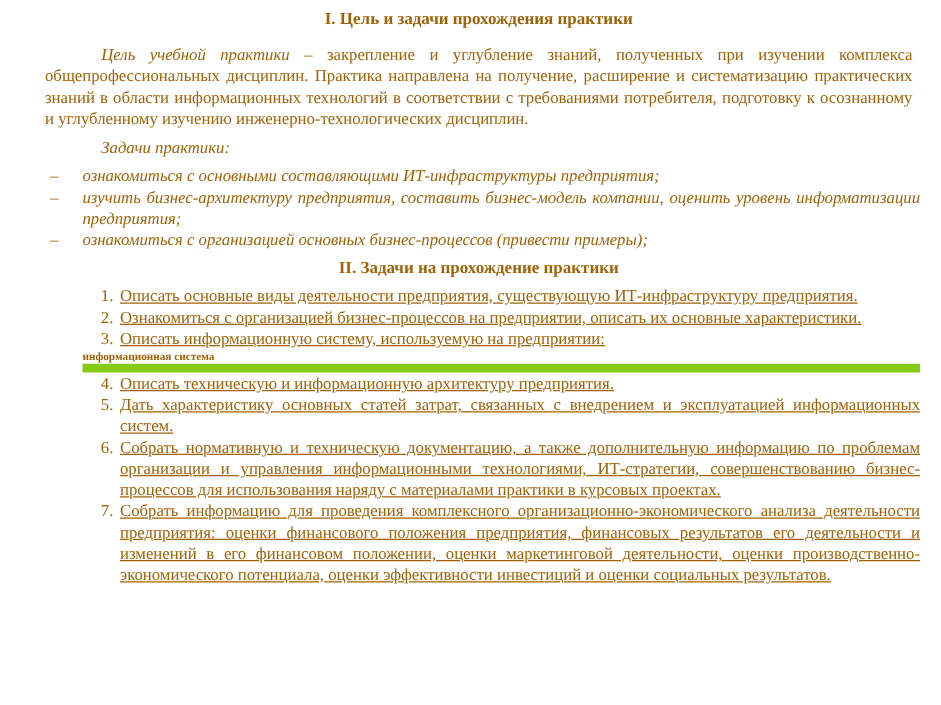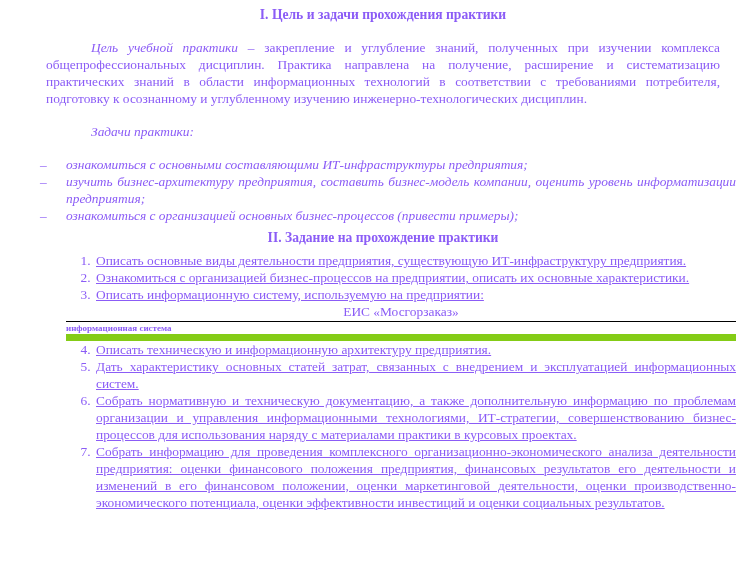--- a/index.html
+++ b/index.html
@@ -3,38 +3,38 @@
 <meta charset="utf-8">
 <style>
   html, body { margin: 0; padding: 0; background: #ffffff; }
   .page {
     position: relative;
     width: 753px;
     height: 564px;
     box-sizing: border-box;
     padding: 6px 17px 0 30px;
     background: #ffffff;
-    color: #8b5cf6;
+    color: #a16207;
     font-family: "Liberation Serif", "DejaVu Serif", serif;
     font-size: 13.4px;
     line-height: 17px;
     overflow: hidden;
   }
   .center-title {
     font-size: 13.6px;
     font-weight: bold;
     text-align: center;
     margin: 0;
   }
   .title-1 { margin-bottom: 12px; }
   .title-2 { margin-top: 5px; margin-bottom: 6px; }
   .para {
     text-align: justify;
     text-indent: 45px;
-    margin: 16px;
+    margin: 6px;
   }
   .tasks-label {
     margin-top: 6px;
     font-style: italic;
   }
   .lead-italic { font-style: italic; }
   .dash-list { margin-top: 2px; }
   .dash-item {
     position: relative;
     padding-left: 36px;
@@ -82,30 +82,29 @@
   <p class="para"><span class="lead-italic">Цель учебной практики</span><span> – закрепление и углубление знаний, полученных при изучении комплекса общепрофессиональных дисциплин. Практика направлена на получение, расширение и систематизацию практических знаний в области информационных технологий в соответствии с требованиями потребителя, подготовку к осознанному и углубленному изучению инженерно-технологических дисциплин.</span></p>
 
   <p class="para tasks-label">Задачи практики:</p>
 
   <div class="dash-list">
     <div class="dash-item">ознакомиться с основными составляющими ИТ-инфраструктуры предприятия;</div>
     <div class="dash-item">изучить бизнес-архитектуру предприятия, составить бизнес-модель компании, оценить уровень информатизации предприятия;</div>
     <div class="dash-item">ознакомиться с организацией основных бизнес-процессов (привести примеры);</div>
   </div>
 
-  <h1 class="center-title title-2">II. Задание на прохождение практики</h1>
+  <h1 class="center-title title-2">II. Задачи на прохождение практики</h1>
 
   <ol class="num-list" start="1">
     <li>Описать основные виды деятельности предприятия, существующую ИТ-инфраструктуру предприятия.</li>
     <li>Ознакомиться с организацией бизнес-процессов на предприятии, описать их основные характеристики.</li>
     <li>Описать информационную систему, используемую на предприятии:</li>
   </ol>
 
   <div class="field-block">
-    <div class="field-value">ЕИС «Мосгорзаказ»</div>
     <div class="field-caption">информационная система</div>
   </div>
 
   <ol class="num-list" start="4">
     <li>Описать техническую и информационную архитектуру предприятия.</li>
     <li>Дать характеристику основных статей затрат, связанных с внедрением и эксплуатацией информационных систем.</li>
     <li>Собрать нормативную и техническую документацию, а также дополнительную информацию по проблемам организации и управления информационными технологиями, ИТ-стратегии, совершенствованию бизнес-процессов для использования наряду с материалами практики в курсовых проектах.</li>
     <li>Собрать информацию для проведения комплексного организационно-экономического анализа деятельности предприятия: оценки финансового положения предприятия, финансовых результатов его деятельности и изменений в его финансовом положении, оценки маркетинговой деятельности, оценки производственно-экономического потенциала, оценки эффективности инвестиций и оценки социальных результатов.</li>
   </ol>
 

